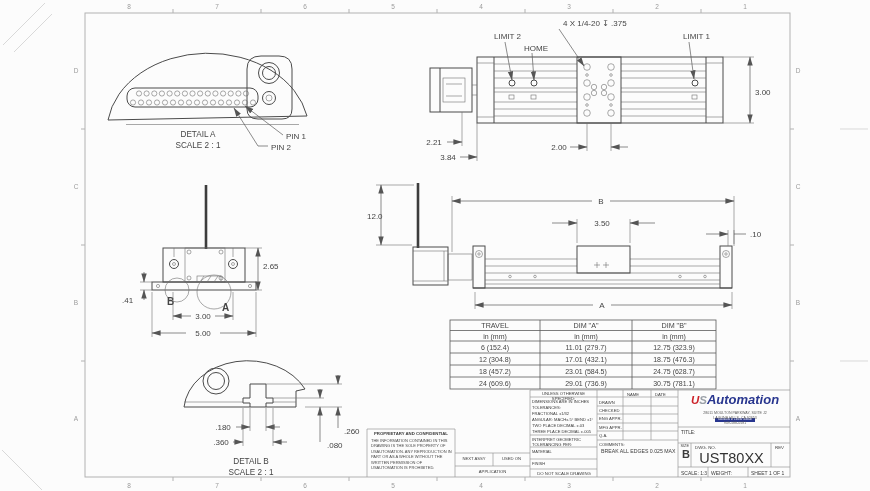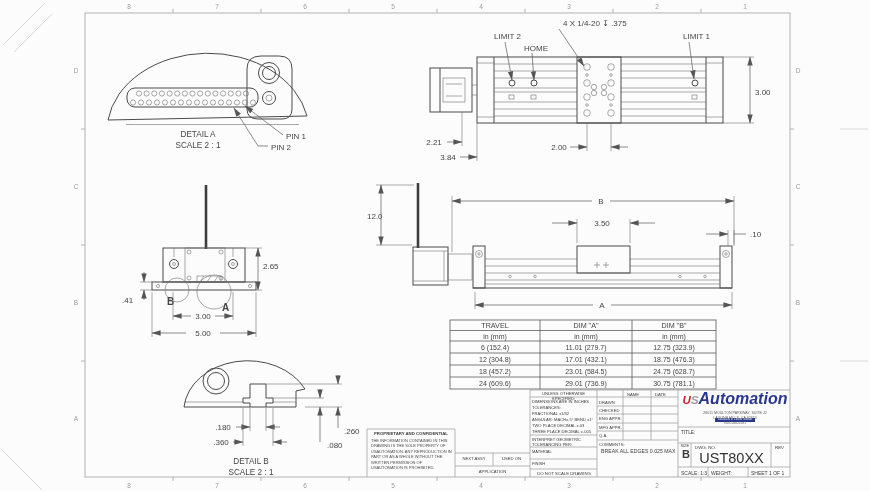--- a/index.html
+++ b/index.html
@@ -17,21 +17,21 @@
   .dt{font-size:8px;}
   .lbl{font-size:8.2px;}
   .ref{font-size:10px;font-weight:bold;}
   .zone{font-size:6.5px;fill:#9b9b9b;}
   .th{font-size:7.2px;}
   .td{font-size:7px;}
   .t{position:absolute;white-space:nowrap;color:#3c3c3c;}
   .ctr{text-align:center;white-space:normal;}
   .logo-u{color:#cc2229;font-style:italic;font-weight:bold;font-size:11.5px;}
   .logo-s{color:#9aa0a8;font-style:italic;font-weight:bold;font-size:11.5px;}
-  .logo-rest{color:#28368f;font-style:italic;font-weight:bold;font-size:16px;margin-top:16px;}
+  .logo-rest{color:#28368f;font-style:italic;font-weight:bold;font-size:13px;margin-top:16px;}
   .tagline{display:inline-block;background:#28368f;color:#fff;font-size:3px;
            padding:0.5px 3px;line-height:1.2;}
   .addr{font-size:3.6px;color:#5a5a5a;line-height:1.45;}
   .prop-body{white-space:normal;font-size:4px;line-height:1.35;color:#4a4a4a;}
 </style>
 </head>
 <body>
 
 <div class="sheet">
 

